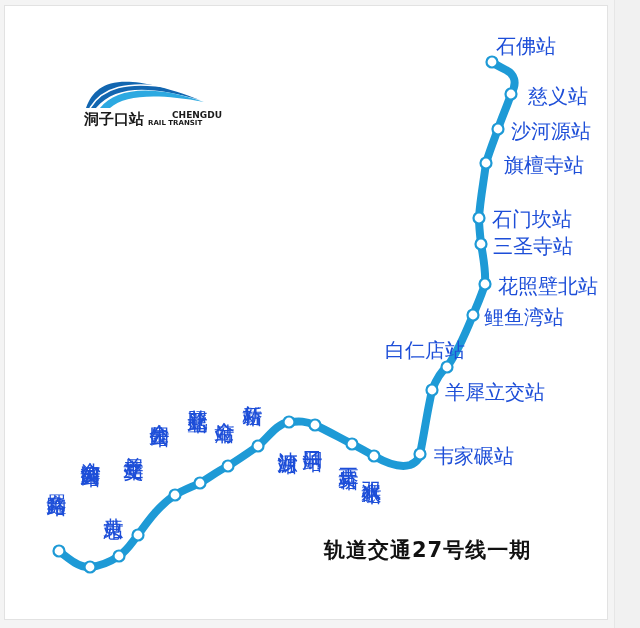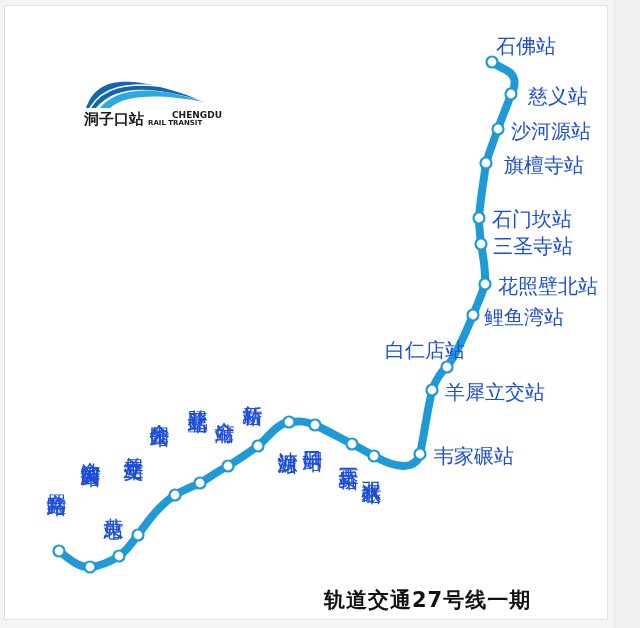--- a/index.html
+++ b/index.html
@@ -5,21 +5,21 @@
   html, body { margin: 0; padding: 0; background: #f4f4f4; }
   body { width: 640px; height: 628px; position: relative; overflow: hidden; font-family: "DejaVu Sans", sans-serif; }
   .frame { position: absolute; left: 4px; top: 5px; width: 604px; height: 615px; background: #ffffff; border: 1px solid #e2e2e2; box-sizing: border-box; }
   .right-strip { position: absolute; left: 614px; top: 0; width: 26px; height: 628px; background: #f1f1f1; border-left: 1px solid #e6e6e6; }
   .logo { position: absolute; left: 82px; top: 72px; width: 130px; height: 60px; }
   .logo-text-cn { position: absolute; left: 84px; top: 110px; font-size: 15px; font-weight: bold; color: #1a1a1a; letter-spacing: 0px; }
   .logo-text-en { position: absolute; left: 148px; top: 111px; font-size: 7px; font-weight: bold; color: #1a1a1a; line-height: 7px; }
   svg.map { position: absolute; left: 0; top: 0; }
   .lbl { position: absolute; font-size: 20px; color: #1d4ed8; white-space: nowrap; line-height: 16px; }
   .lbl.v { writing-mode: vertical-rl; text-orientation: upright; line-height: 14px; letter-spacing: 1px; }
-  .title { position: absolute; left: 324px; top: 586px; font-size: 21px; font-weight: bold; color: #111; letter-spacing: 1px; }
+  .title { position: absolute; left: 324px; top: 536px; font-size: 21px; font-weight: bold; color: #111; letter-spacing: 1px; }
 </style>
 </head>
 <body>
 
 <div class="frame"></div>
 <div class="right-strip"></div>
 
 <div class="logo">
   <svg width="130" height="40" viewBox="0 0 130 40">
     <path d="M4 36 C 14 8, 40 -2, 118 28 C 70 14, 34 12, 14 36 Z" fill="#1266b0"></path>

